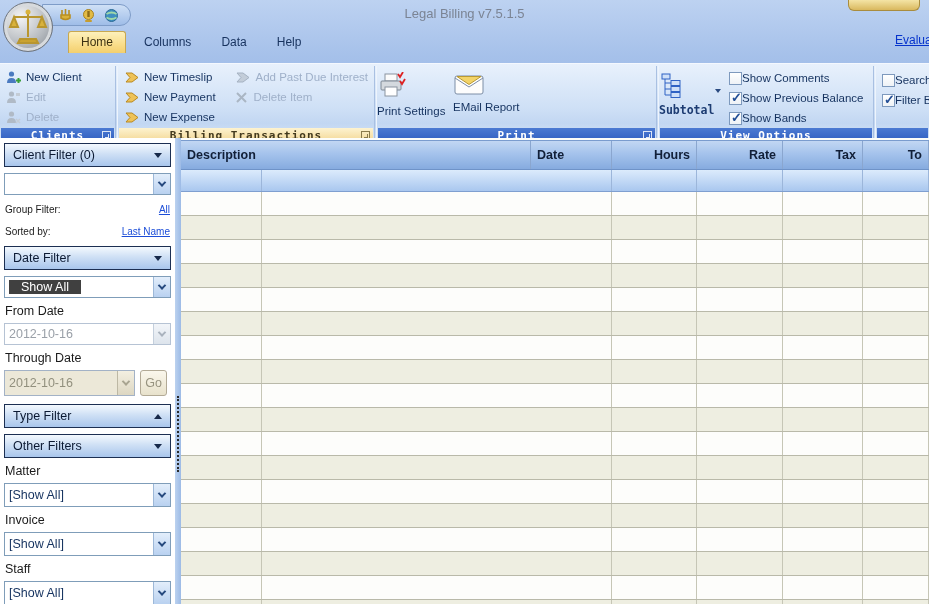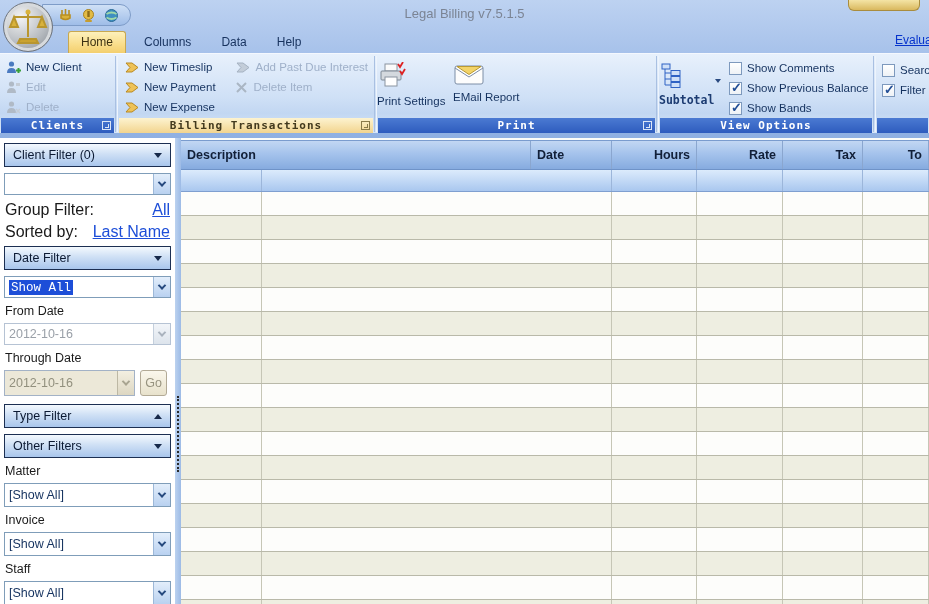--- a/index.html
+++ b/index.html
@@ -26,21 +26,21 @@
   
   .tabs-row { position:absolute; left:0; top:30px; width:929px; height:23px; display:flex;
     align-items:flex-end; padding-left:68px; }
   .tab { padding:3px 12px 4px 12px; color:#17325e; cursor:default; margin-right:6px; }
   .tab.active { background:linear-gradient(#fdf0bb,#f9dd8a 60%,#f3cf6e);
     border:1px solid #c8a850; border-bottom:none; border-radius:3px 3px 0 0; color:#3c3112; }
   .evaluate { position:absolute; right:0px; top:33px; color:#0633cc; text-decoration:underline;
     white-space:nowrap; width:34px; overflow:hidden; }
 
   
-  .ribbon { position:absolute; left:0; top:53px; width:929px; height:80px;
+  .ribbon { position:absolute; left:0; top:63px; width:929px; height:80px;
     background:linear-gradient(#e8f1fc, #cfe0f6 55%, #c2d7f2 75%, #d7e6f8);
     border-top:1px solid #f4f8fe; display:flex; }
   .rgroup { position:relative; height:80px; padding:3px 0 15px 0; }
   .rgroup-sep { width:3px; height:76px; margin-top:2px;
     border-left:1px solid #a9c0e2; border-right:1px solid #eef4fc; }
   .rcaption { position:absolute; left:1px; right:1px; bottom:1px; height:15px;
     background:linear-gradient(#4b7ad2,#2e5cbe); color:#fff; text-align:center;
     font:bold 11px "DejaVu Sans Mono", monospace; line-height:15px; letter-spacing:1px; }
   .rcaption.tan { background:linear-gradient(#fdf3d0,#f2d48e); color:#433a1e; }
   .launcher { position:absolute; right:3px; top:3px; width:9px; height:9px;
@@ -48,21 +48,21 @@
   .launcher::after { content:""; position:absolute; right:1px; bottom:1px; width:3px; height:3px;
     border-right:1px solid #dce6f6; border-bottom:1px solid #dce6f6; }
   .rcaption.tan .launcher, .rcaption.tan .launcher::after { border-color:#8a7a4a; }
   .smallitem { display:flex; align-items:center; gap:5px; height:20px; padding:0 6px;
     white-space:nowrap; font-size:11.5px; }
   .smallitem.disabled { color:#9fb0c9; }
   .bigbtn { display:flex; flex-direction:column; align-items:flex-start; justify-content:flex-start;
     padding-top:5px; font-size:11.5px; gap:5px; }
   .bigbtn .blabel { white-space:nowrap; }
   .mono-label { font:bold 11.5px "DejaVu Sans Mono", monospace; color:#1d3c72; }
-  .cbrow { display:flex; align-items:center; gap:5px; height:20px; font-size:11.5px;
+  .cbrow { display:flex; align-items:center; height:20px; font-size:11.5px;
     white-space:nowrap; }
   .cb { width:13px; height:13px; flex:0 0 13px; background:linear-gradient(#fff,#eef2f6);
     border:1px solid #7d99bd; position:relative; }
   .cb.checked::after { content:"✓"; position:absolute; left:1px; top:-3px; color:#234f96;
     font-size:13px; font-weight:bold; }
   .ddarrow { width:0; height:0; border-left:3.5px solid transparent; border-right:3.5px solid transparent;
     border-top:4px solid #2a4a80; }
 
   
   .main { position:absolute; left:0; top:138px; width:929px; height:466px; background:#fff; }
@@ -87,24 +87,24 @@
   .combo .cbtn { width:17px; align-self:stretch; border-left:1px solid #9db8d8;
     background:linear-gradient(#e3eefb,#b9d1f0); display:flex; align-items:center; justify-content:center; }
   .chev { width:6px; height:6px; border-right:2px solid #26497e; border-bottom:2px solid #26497e;
     transform:rotate(45deg) translate(-1px,-1px); }
   .combo.disabled { border-color:#b6c3d4; color:#9aa0a8; }
   .combo.disabled .cbtn { background:linear-gradient(#f2f5f9,#dde4ec); border-left-color:#c4cfdc; }
   .combo.disabled .chev { border-color:#a9b2bd; }
   .combo.beige { background:#ece8d8; border-color:#a3b2c6; color:#92907e; }
   .combo.beige .cbtn { background:linear-gradient(#f3efe1,#ddd7c2); border-left-color:#bdb8a4; }
   .combo.beige .chev { border-color:#a8a490; }
-  .combo .sel { background:#1d4ed8; color:#fff; padding:1px 2px;font-family:Liberation Mono, monospace; }
+  .combo .sel { background:#404040; color:#fff; padding:1px 12px; }
   .sb-label { font-size:12.5px; color:#1a1a1a; margin:4px 1px 5px 1px; }
   .sb-linkrow { display:flex; justify-content:space-between; align-items:center;
-    height:17px; margin:2px 1px 5px 1px; font-size:16px; color:#1a1a1a; }
+    height:17px; margin:2px 1px 5px 1px; font-size:10px; color:#1a1a1a; }
   .sb-linkrow a { color:#1d4ed8; }
   .go-row { display:flex; gap:5px; align-items:stretch; margin-bottom:8px; }
   .go-row .combo { flex:0 0 131px; height:26px; margin-bottom:0; }
   .go-btn { flex:0 0 27px; height:26px; border:1px solid #b2aa96; border-radius:3px;
     background:linear-gradient(#faf7ec,#e8e2cc); color:#97937f; font-size:12.5px;
     display:flex; align-items:center; justify-content:center; }
 
   
   .table { position:absolute; left:181px; top:0; width:748px; height:466px; background:#fdfdf8; }
   .thead { display:flex; height:30px; margin-top:2px;

